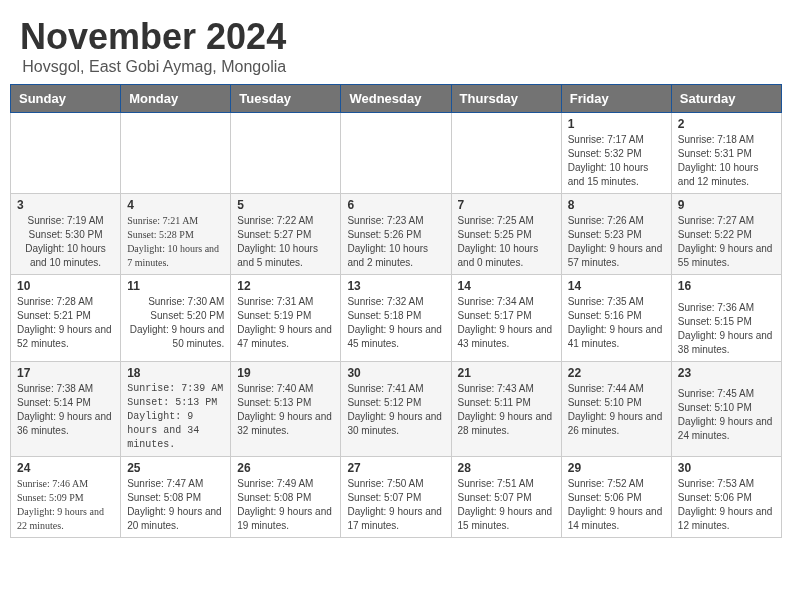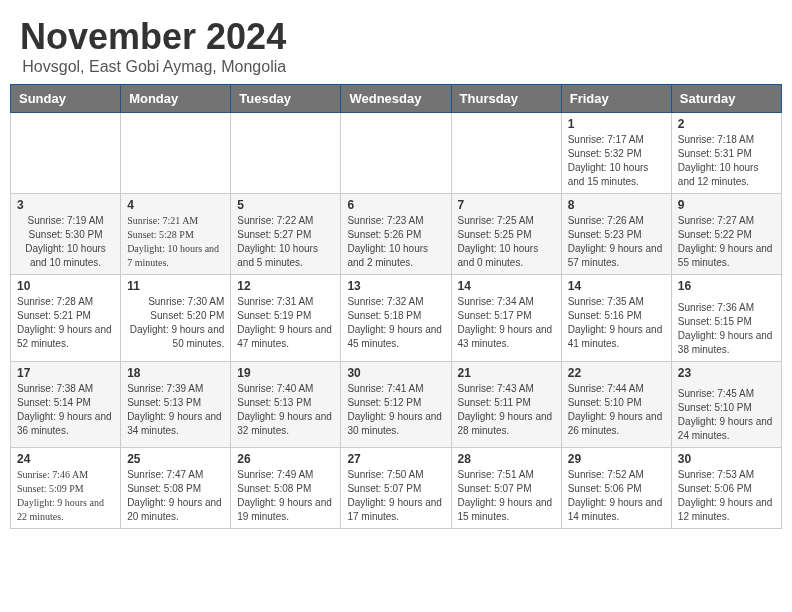--- a/index.html
+++ b/index.html
@@ -222,21 +222,21 @@
         </tr>
         <tr class="row-even">
           <td>
             <span class="day-number">17</span>
             <div class="day-info" style="white-space: pre-line;">Sunrise: 7:38 AM
 Sunset: 5:14 PM
 Daylight: 9 hours and 36 minutes.</div>
           </td>
           <td>
             <span class="day-number">18</span>
-            <div class="day-info" style="white-space: pre-line;">Sunrise: 7:39 AM
+            <div class="day-info" style="white-space: pre-line; font-family: Liberation Mono, monospace;">Sunrise: 7:39 AM
 Sunset: 5:13 PM
 Daylight: 9 hours and 34 minutes.</div>
           </td>
           <td>
             <span class="day-number">19</span>
             <div class="day-info" style="white-space: pre-line;">Sunrise: 7:40 AM
 Sunset: 5:13 PM
 Daylight: 9 hours and 32 minutes.</div>
           </td>
           <td>

